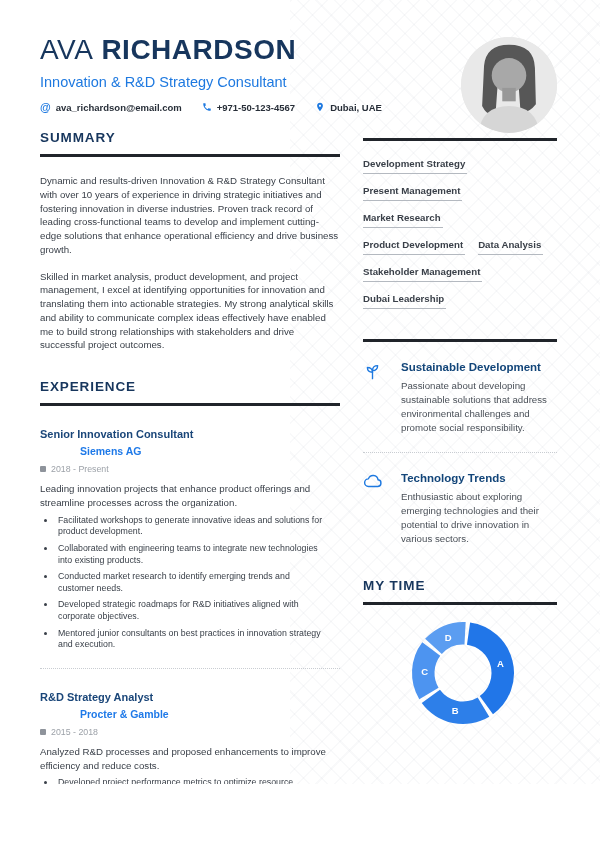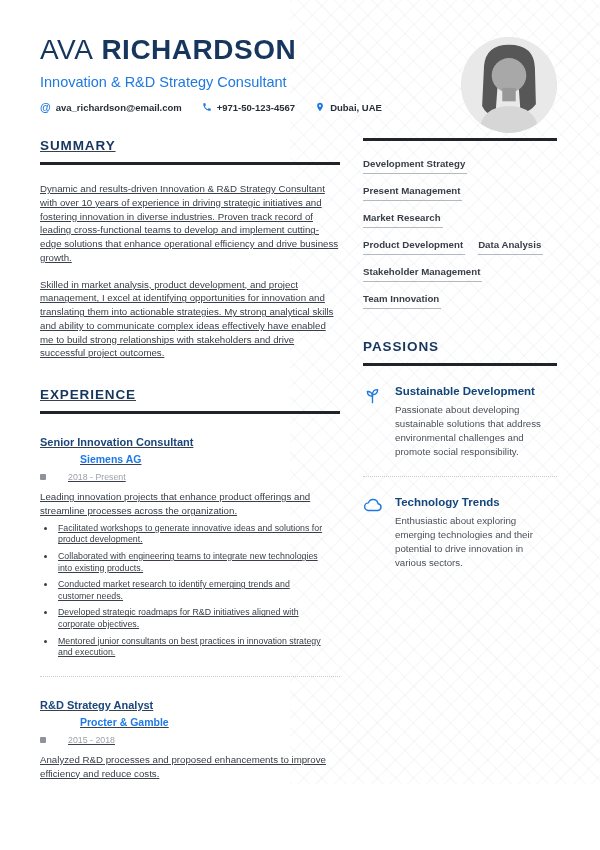--- a/index.html
+++ b/index.html
@@ -23,47 +23,47 @@
   .job-headline { margin-top:8px; font-size:14.5px; font-weight:400; color:#1E79E0; }
   .contacts { margin-top:11px; display:flex; gap:20px; align-items:center;
               font-size:9.5px; font-weight:700; color:#272E38; white-space:nowrap; }
   .contact { display:flex; align-items:center; gap:5px; }
   .cicon { color:#1E79E0; display:inline-flex; align-items:center; }
   .cicon svg { display:block; }
   .at-glyph { font-size:11px; font-weight:700; color:#1E79E0; }
   .photo { position:absolute; left:461px; top:37px; width:96px; height:96px;
            border-radius:50%; overflow:hidden; background:#E8E8E8; }
   
-  .col-left  { position:absolute; left:40px;  top:138px; width:300px;text-decoration:underline; }
+  .col-left  { position:absolute; left:40px;  top:130px; width:300px; }
   .col-right { position:absolute; left:363px; top:138px; width:194px; }
   .section-head { font-size:13.5px; font-weight:700; letter-spacing:0.9px; color:#17365D; margin:0 0 9px; }
   .rule { height:3px; background:#20242A; }
   
   .summary p { margin:13px 0 0; font-size:9.7px; line-height:1.42; color:#3A4049; }
   .summary p:first-of-type { margin-top:17px; }
   
   .experience { margin-top:27px; }
   .job { margin-top:22px; }
   .job-title { font-size:11px; font-weight:700; color:#1A4679; }
   .company { margin-top:5px; font-size:10.5px; font-weight:700; color:#1E79E8;padding-left:40px; }
-  .daterow { margin-top:7px; display:flex; align-items:center; gap:22px;
+  .daterow { margin-top:7px; display:flex; align-items:center; gap:5px;
              font-size:8.8px; color:#9CA1A8; }
   .cal { width:6px; height:6px; background:#8E939B; border-radius:1px; }
   .job-desc { margin-top:8px; font-size:9.7px; line-height:1.42; color:#3A4049; }
   .job ul { margin:5px 16px 0 16px; padding:0; }
   .job li { font-size:8.8px; line-height:1.32; color:#3A4049; margin-top:5px; padding-left:2px; }
   .job-divider { border:none; border-top:1px dotted #C9CDD2; margin:17px 0 0; }
   
   .skills-list { margin-top:17px; }
   .skill-row { display:flex; gap:13px; margin-bottom:11px; }
   .skill { font-size:9.7px; font-weight:700; color:#3A4049;
            border-bottom:1.5px solid #B4B9C0; padding:0 2px 4px 0; white-space:nowrap; }
   
   .passions { margin-top:30px; }
-  .passion { display:flex; gap:12px; margin-top:19px; }
+  .passion { display:flex; gap:18px; margin-top:19px; }
   .passion-icon { width:20px; flex:none; padding-top:1px; }
   .passion-title { font-size:11.5px; font-weight:700; color:#124579; }
   .passion-text { margin-top:6px; font-size:9.7px; line-height:1.45; color:#4A5058; }
   .passion-divider { border:none; border-top:1px dotted #C9CDD2; margin:17px 0 0; }
   
   .mytime { margin-top:31px; }
   .donut { display:block; margin-top:11px; }
   .donut text { fill:#ffffff; font-size:9.5px; font-weight:700;
                 text-anchor:middle; dominant-baseline:central; }
 </style>
@@ -181,27 +181,26 @@
           <span class="skill">Market Research</span>
         </div>
         <div class="skill-row">
           <span class="skill">Product Development</span>
           <span class="skill">Data Analysis</span>
         </div>
         <div class="skill-row">
           <span class="skill">Stakeholder Management</span>
         </div>
         <div class="skill-row">
-          <span class="skill">Team Innovation</span>
+          <span class="skill">Dubai Leadership</span>
         </div>
       </div>
     </section>
 
     <section class="passions">
-      <h2 class="section-head">PASSIONS</h2>
       <div class="rule"></div>
 
       <div class="passion">
         <div class="passion-icon">
           <svg width="19" height="19" viewBox="0 0 24 24" fill="none" stroke="#1E79E0" stroke-width="1.7" stroke-linecap="round" stroke-linejoin="round">
             <path d="M12 21v-8"></path>
             <path d="M12 13C12 9 9.5 7 5.5 7 5.5 11 8 13 12 13z"></path>
             <path d="M12 11c0-4 2.5-6.5 6.5-6.5C18.5 8.5 16 11 12 11z"></path>
           </svg>
         </div>
@@ -219,14 +218,28 @@
             <path d="M6.5 15.5h11a4 4 0 0 0 .6-7.96 6 6 0 0 0-11.6-1.1A4.5 4.5 0 0 0 6.5 15.5z"></path>
           </svg>
         </div>
         <div>
           <div class="passion-title">Technology Trends</div>
           <div class="passion-text">Enthusiastic about exploring emerging technologies and their potential to drive innovation in various sectors.</div>
         </div>
       </div>
     </section>
 
+    <section class="mytime">
+      <h2 class="section-head">MY TIME</h2>
+      <div class="rule"></div>
+      <svg class="donut" width="194" height="118" viewBox="0 0 194 118">
+          <path d="M107.10 6.50 A51 51 0 0 1 129.98 98.26 L116.75 80.06 A28.5 28.5 0 0 0 103.97 28.78 Z" fill="#2176E8"></path>
+          <text x="137.4" y="47.7">A</text>
+          <path d="M126.27 100.72 A51 51 0 0 1 58.74 86.98 L76.94 73.75 A28.5 28.5 0 0 0 114.68 81.43 Z" fill="#2D7FE9"></path>
+          <text x="92.3" y="94.7">B</text>
+          <path d="M56.28 83.27 A51 51 0 0 1 59.27 26.31 L77.24 39.85 A28.5 28.5 0 0 0 75.57 71.68 Z" fill="#4D94F0"></path>
+          <text x="61.6" y="55.0">C</text>
+          <path d="M62.10 22.87 A51 51 0 0 1 102.67 6.07 L101.49 28.54 A28.5 28.5 0 0 0 78.82 37.93 Z" fill="#5B9DF1"></path>
+          <text x="85.3" y="21.4">D</text>
+        </svg>
+    </section>
   </div>
 </div>
 
 </body></html>

